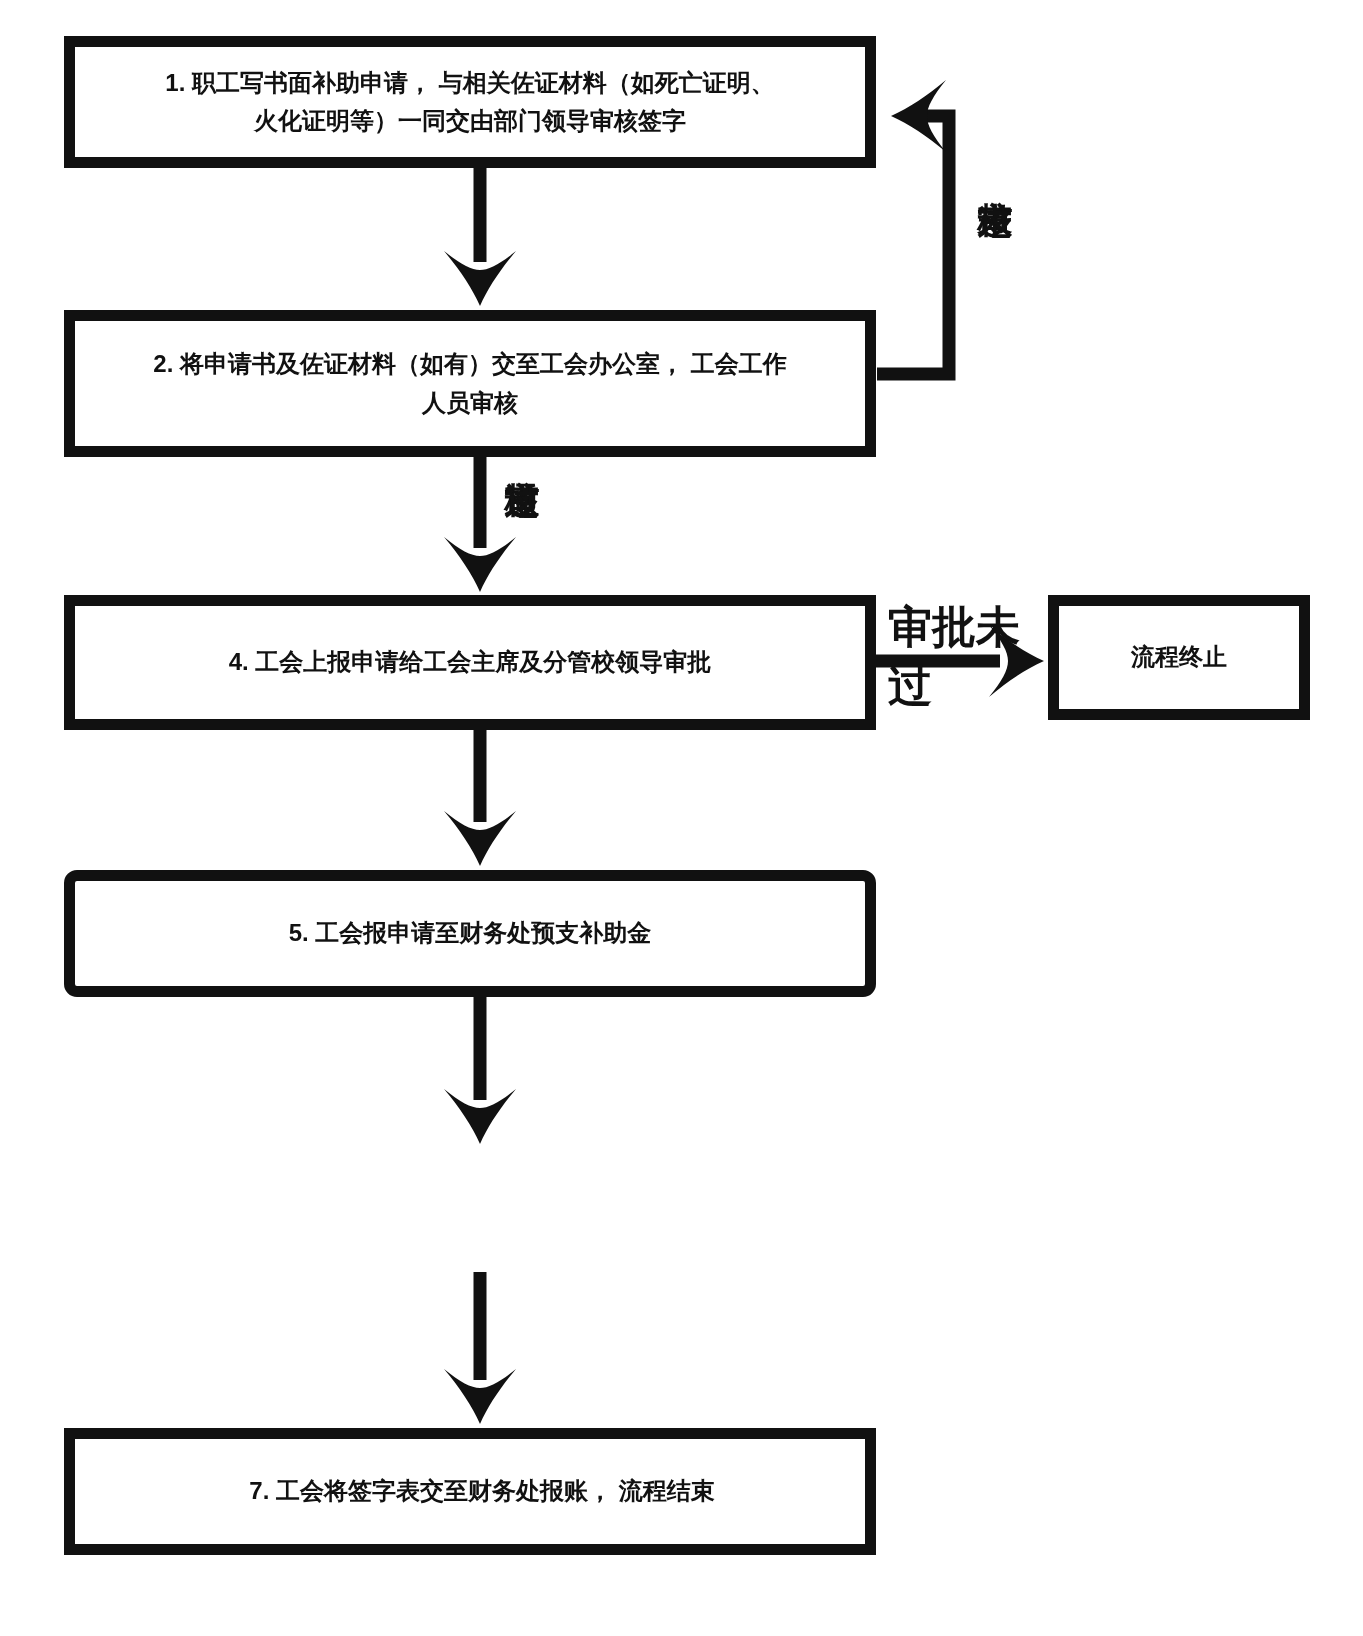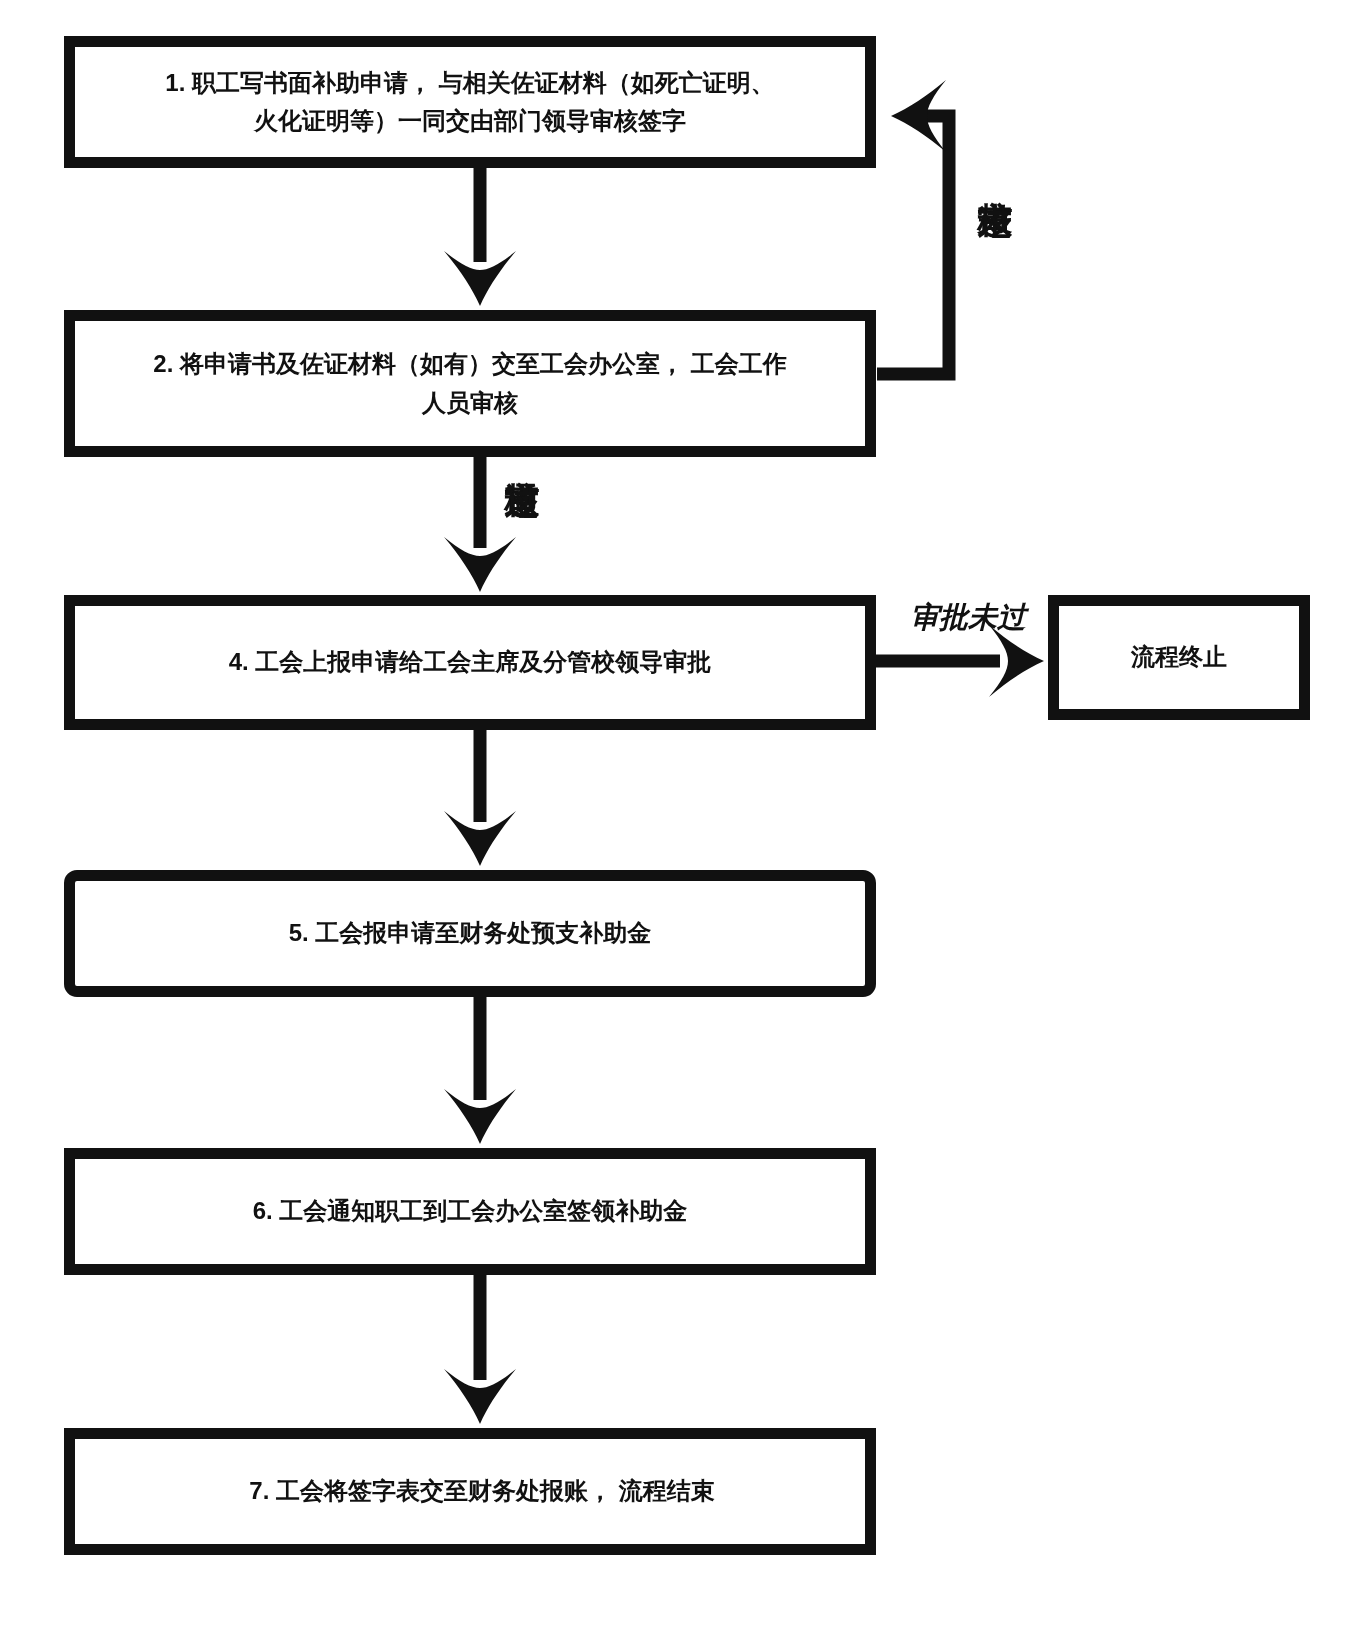--- a/index.html
+++ b/index.html
@@ -34,23 +34,22 @@
   .vlabel {
     position: absolute;
     writing-mode: vertical-rl;
     text-orientation: upright;
     font-size: 35px;
     line-height: 1;
     letter-spacing: 1px;
   }
   .hlabel {
     position: absolute;
-    font-size: 29px;
-    text-align: center;
-    font-style: italic;
+    font-size: 44px;
+    text-align: left;
   }
 </style>
 </head>
 <body>
 
 <div class="canvas">
 
   <svg class="overlay" viewBox="0 0 1363 1636" width="1363" height="1636" aria-hidden="true">
     <g stroke="#111111" stroke-width="13" fill="none" stroke-linejoin="miter">
       <line x1="480" y1="164" x2="480" y2="262"></line>
@@ -83,23 +82,20 @@
   </div>
 
   <div class="flow-box" style="left:64px; top:595px; width:812px; height:135px;text-align:right;">
     <div class="box-text">4. 工会上报申请给工会主席及分管校领导审批</div>
   </div>
 
   <div class="flow-box" style="left:64px; top:870px; width:812px; height:127px;border-radius:13px;">
     <div class="box-text">5. 工会报申请至财务处预支补助金</div>
   </div>
 
-  <div class="flow-box" style="left:64px; top:1148px; width:812px; height:127px;">
-    <div class="box-text">6. 工会通知职工到工会办公室签领补助金</div>
-  </div>
 
   <div class="flow-box" style="left:64px; top:1428px; width:812px; height:127px;padding-left:24px;">
     <div class="box-text">7. 工会将签字表交至财务处报账， 流程结束</div>
   </div>
 
   <div class="flow-box" style="left:1048px; top:595px; width:262px; height:125px;">
     <div class="box-text">流程终止</div>
   </div>
 
   <div class="vlabel" style="left:978px; top:172px; height:160px;">审核未过</div>

